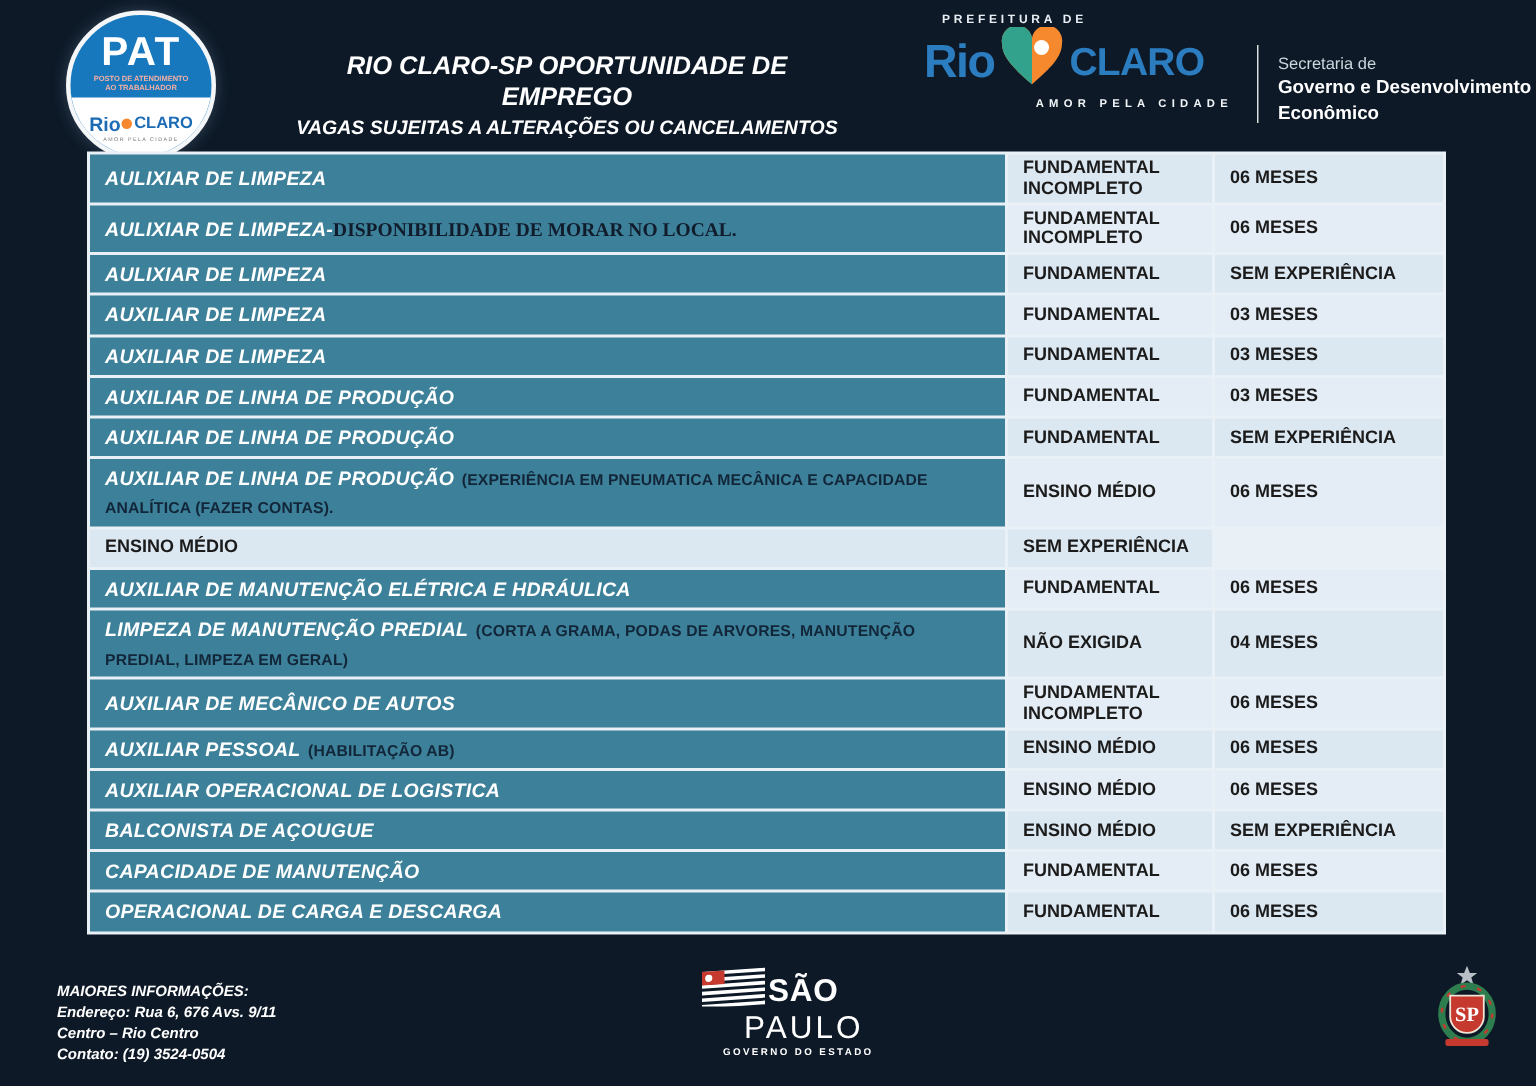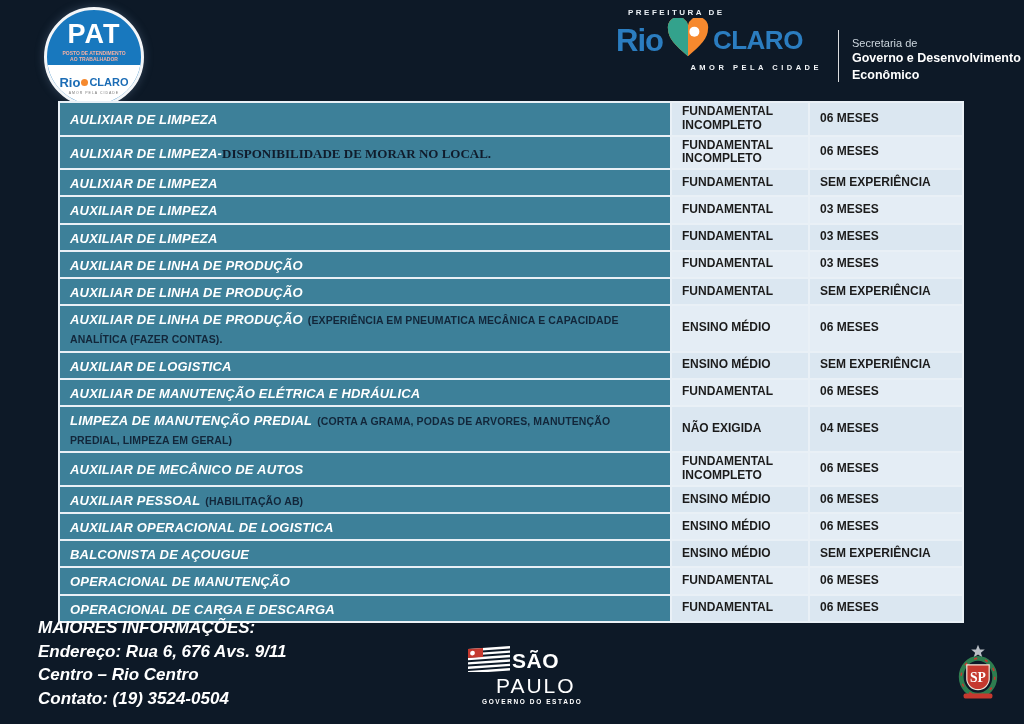--- a/index.html
+++ b/index.html
@@ -65,21 +65,21 @@
   .job-note-serif{font-family:"Liberation Serif", serif;font-weight:bold;font-size:13px;color:#101c2c;}
   .cell-edu,.cell-exp{
     background:#dbe7f1;color:#1b1b1b;font-weight:bold;font-size:12px;
     padding:2px 6px 2px 10px;line-height:1.15;min-height:25px;
   }
   .row:nth-child(even) .cell-edu,.row:nth-child(even) .cell-exp{background:#e4edf5;}
 
   
   .footer-info{
     position:absolute;left:38px;bottom:13px;color:#fff;
-    font-weight:bold;font-style:italic;font-size:17px;line-height:1.4;
+    font-weight:bold;font-style:italic;font-size:10px;line-height:1.4;
   }
   .gov-logo{position:absolute;left:468px;bottom:19px;color:#fff;width:120px;}
   .gov-line1{display:flex;align-items:center;justify-content:flex-start;text-align:right;}
   .gov-sao{font-weight:bold;font-size:21px;letter-spacing:.5px;line-height:.95;margin-left:2px;}
   .gov-paulo{font-weight:normal;font-size:21px;letter-spacing:2px;line-height:.95;margin-left:28px;}
   .gov-estado{font-size:6.5px;font-weight:bold;letter-spacing:1.6px;margin-top:2px;margin-left:14px;}
   .crest{position:absolute;right:22px;bottom:20px;}
 </style>
 </head>
 <body>
@@ -94,20 +94,24 @@
     <div class="pat-bottom">
       <div class="pat-brand">
           <span class="rio">Rio</span>
           <span class="pat-dot"></span>
           <span class="claro">CLARO</span>
         </div>
       <div class="pat-tag">AMOR PELA CIDADE</div>
     </div>
   </div>
 
+  <div class="title-block">
+    <div class="title-line1">RIO CLARO-SP OPORTUNIDADE DE EMPREGO</div>
+    <div class="title-line2">VAGAS SUJEITAS A ALTERAÇÕES OU CANCELAMENTOS</div>
+  </div>
 
   <div class="rc-logo">
     <div class="rc-kicker">PREFEITURA DE</div>
     <div class="rc-wordmark">
       <span class="rc-rio">Rio</span>
       <span class="rc-heart">
         <svg width="46" height="40" viewBox="0 0 48 44">
           <defs>
               <clipPath id="lh">
                 <rect x="0" y="0" width="24" height="44"></rect>
@@ -182,23 +186,20 @@
         <div class="cell cell-exp">SEM EXPERIÊNCIA</div>
       </div>
       <div class="row">
         <div class="cell cell-job">
           <div class="job-text"><span class="job-title">AUXILIAR DE LINHA DE PRODUÇÃO</span><span class="job-note-serif"></span><span class="job-note">(EXPERIÊNCIA EM PNEUMATICA MECÂNICA E CAPACIDADE ANALÍTICA (FAZER CONTAS).</span></div>
         </div>
         <div class="cell cell-edu">ENSINO MÉDIO</div>
         <div class="cell cell-exp">06 MESES</div>
       </div>
       <div class="row">
-        <div class="cell cell-job">
-          <div class="job-text"><span class="job-title">AUXILIAR DE LOGISTICA</span><span class="job-note-serif"></span><span class="job-note"></span></div>
-        </div>
         <div class="cell cell-edu">ENSINO MÉDIO</div>
         <div class="cell cell-exp">SEM EXPERIÊNCIA</div>
       </div>
       <div class="row">
         <div class="cell cell-job">
           <div class="job-text"><span class="job-title">AUXILIAR DE MANUTENÇÃO ELÉTRICA E HDRÁULICA</span><span class="job-note-serif"></span><span class="job-note"></span></div>
         </div>
         <div class="cell cell-edu">FUNDAMENTAL</div>
         <div class="cell cell-exp">06 MESES</div>
       </div>
@@ -232,21 +233,21 @@
       </div>
       <div class="row">
         <div class="cell cell-job">
           <div class="job-text"><span class="job-title">BALCONISTA DE AÇOUGUE</span><span class="job-note-serif"></span><span class="job-note"></span></div>
         </div>
         <div class="cell cell-edu">ENSINO MÉDIO</div>
         <div class="cell cell-exp">SEM EXPERIÊNCIA</div>
       </div>
       <div class="row">
         <div class="cell cell-job">
-          <div class="job-text"><span class="job-title">OPERACIONAL DE MANUTENÇÃO</span><span class="job-note-serif"></span><span class="job-note"></span></div>
+          <div class="job-text"><span class="job-title">CAPACIDADE DE MANUTENÇÃO</span><span class="job-note-serif"></span><span class="job-note"></span></div>
         </div>
         <div class="cell cell-edu">FUNDAMENTAL</div>
         <div class="cell cell-exp">06 MESES</div>
       </div>
       <div class="row">
         <div class="cell cell-job">
           <div class="job-text"><span class="job-title">OPERACIONAL DE CARGA E DESCARGA</span><span class="job-note-serif"></span><span class="job-note"></span></div>
         </div>
         <div class="cell cell-edu">FUNDAMENTAL</div>
         <div class="cell cell-exp">06 MESES</div>

